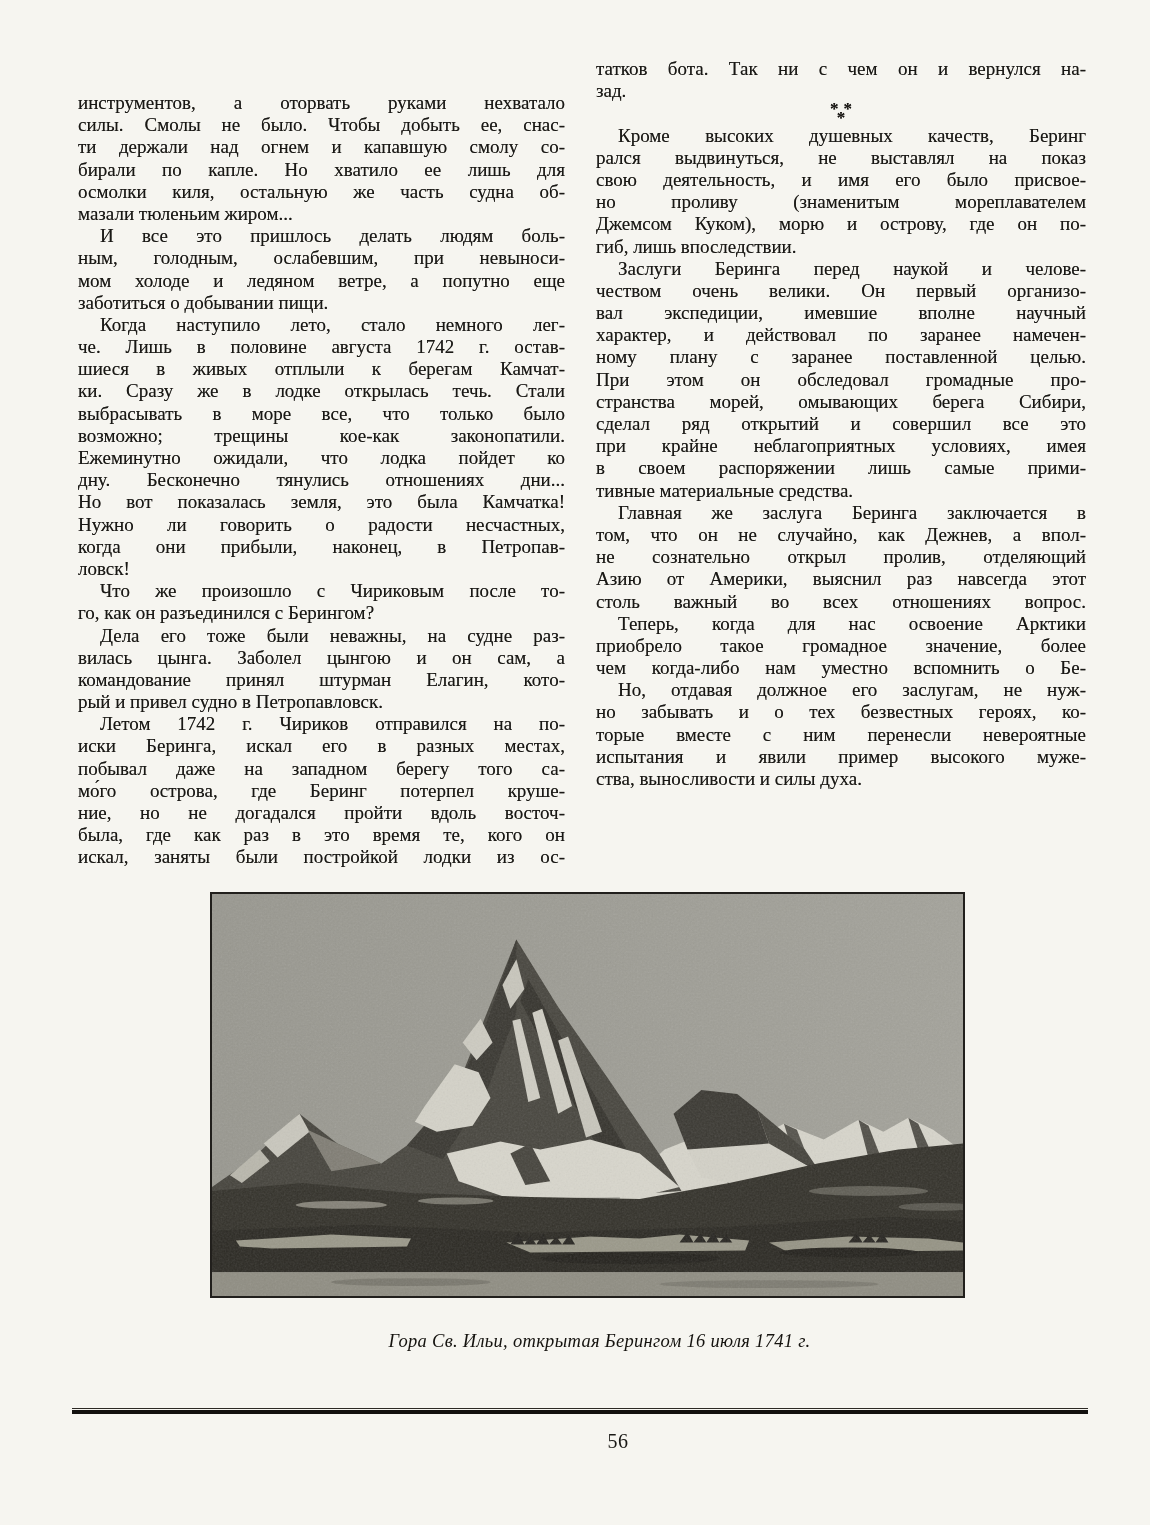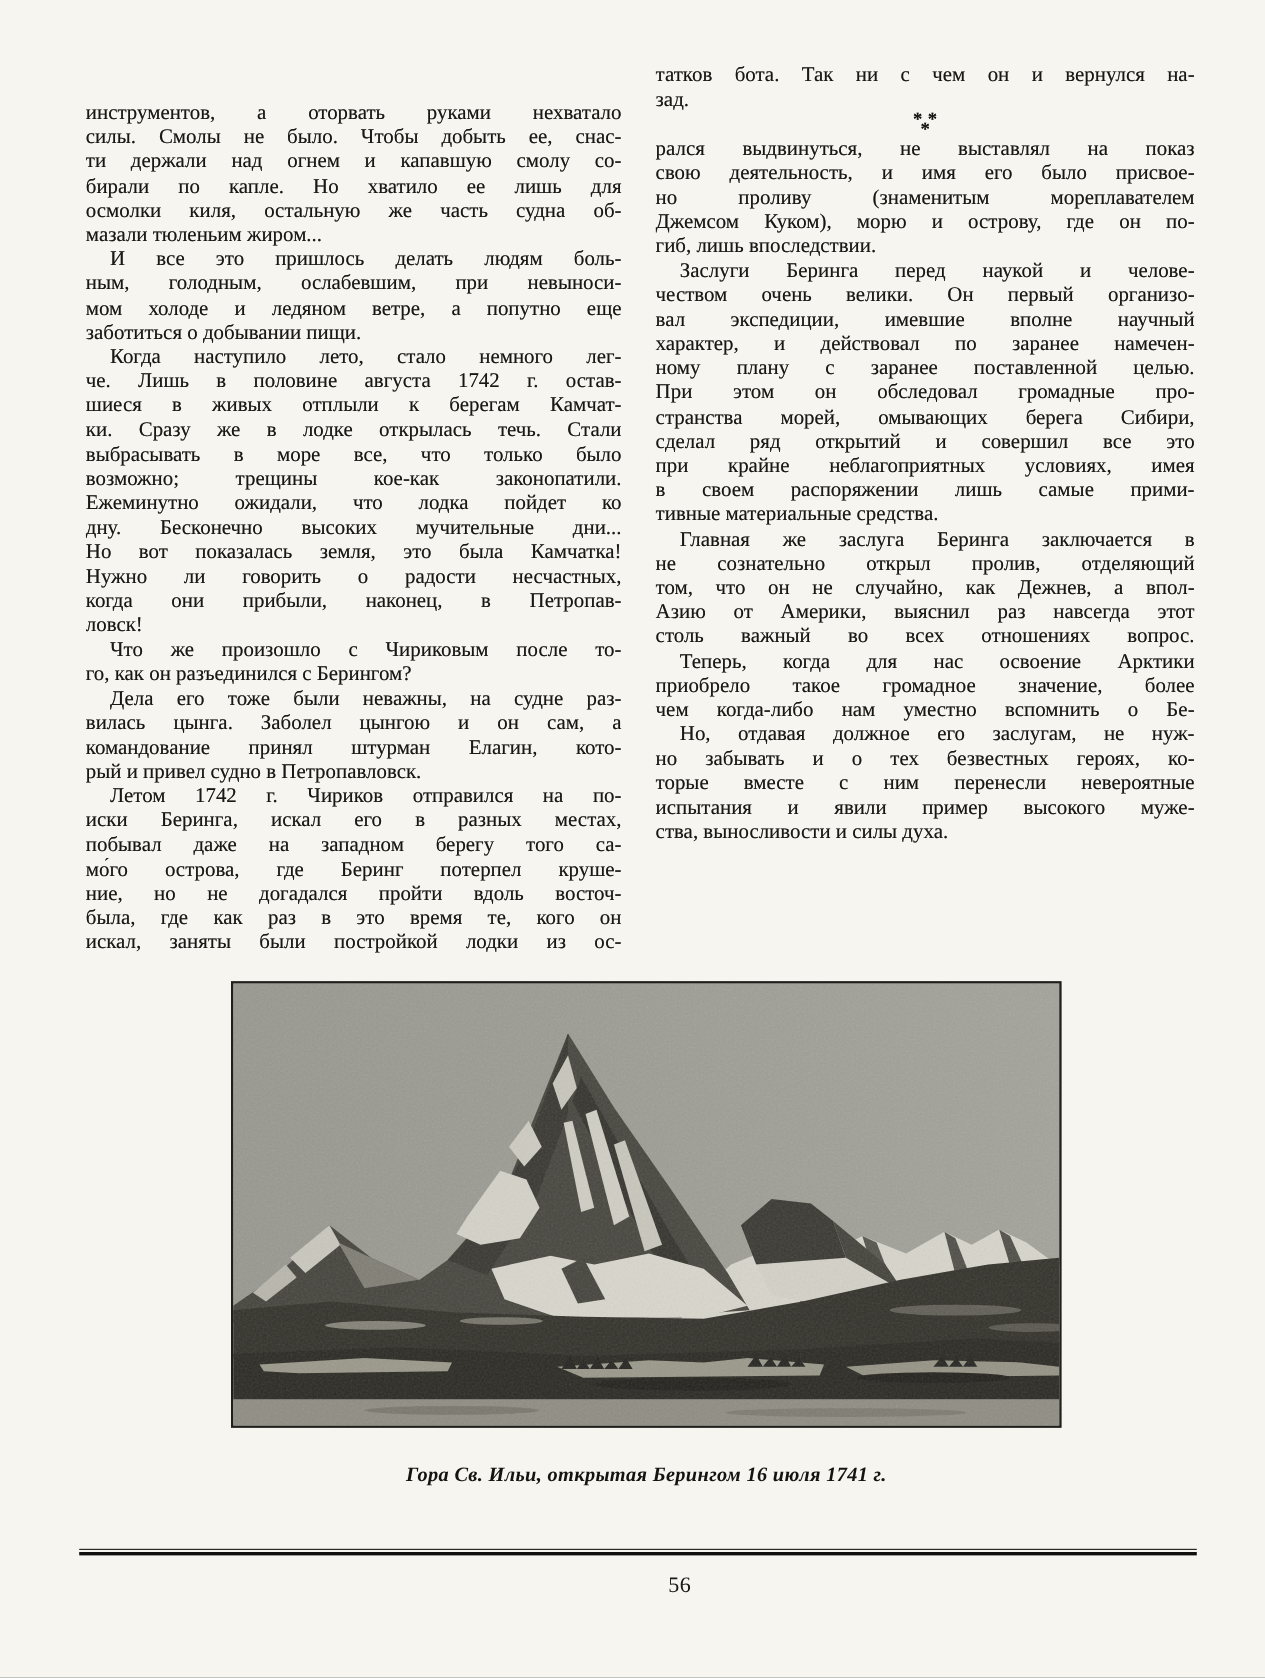--- a/index.html
+++ b/index.html
@@ -20,22 +20,22 @@
   .sepline{height:22.2px;overflow:visible;text-align:center;}
   .ast{display:block;font-weight:700;color:#14120f;}
   .ast-top{font-size:17px;line-height:13px;letter-spacing:5px;text-indent:5px;}
   .ast-bot{font-size:17px;line-height:6px;}
   #figure{
     position:absolute;left:210px;top:892px;width:755px;height:406px;
     border:2px solid #211f1c;box-sizing:border-box;background:#9a9992;
   }
   #figure svg{display:block;width:100%;height:100%;}
   #caption{
-    position:absolute;left:210px;top:1331px;width:755px;text-align:center;
-    font-size:18.5px;font-style:italic;font-weight:700;letter-spacing:.3px;color:#15130f;
+    position:absolute;left:222px;top:1331px;width:755px;text-align:center;
+    font-size:18.5px;font-style:italic;font-weight:400;letter-spacing:.3px;color:#15130f;
   }
   #footrule{
     position:absolute;left:72px;top:1408px;width:1016px;height:6px;
     background:linear-gradient(to bottom,#2b2823 0,#2b2823 1.5px,rgba(0,0,0,0) 1.5px,rgba(0,0,0,0) 2.5px,#12100e 2.5px,#12100e 6px);
   }
   #pagenum{
     position:absolute;left:0;top:1430px;width:1150px;text-align:center;
     font-size:20px;letter-spacing:.5px;color:#191815;margin-left:43px;
   }
 </style>
@@ -55,21 +55,21 @@
       <div class="tline j">ным, голодным, ослабевшим, при невыноси-</div>
       <div class="tline j">мом холоде и ледяном ветре, а попутно еще</div>
       <div class="tline">заботиться о добывании пищи.</div>
       <div class="tline j ind">Когда наступило лето, стало немного лег-</div>
       <div class="tline j">че. Лишь в половине августа 1742 г. остав-</div>
       <div class="tline j">шиеся в живых отплыли к берегам Камчат-</div>
       <div class="tline j">ки. Сразу же в лодке открылась течь. Стали</div>
       <div class="tline j">выбрасывать в море все, что только было</div>
       <div class="tline j">возможно; трещины кое-как законопатили.</div>
       <div class="tline j">Ежеминутно ожидали, что лодка пойдет ко</div>
-      <div class="tline j">дну. Бесконечно высоких мучительные дни...</div>
+      <div class="tline j">дну. Бесконечно тянулись отношениях дни...</div>
       <div class="tline j">Но вот показалась земля, это была Камчатка!</div>
       <div class="tline j">Нужно ли говорить о радости несчастных,</div>
       <div class="tline j">когда они прибыли, наконец, в Петропав-</div>
       <div class="tline">ловск!</div>
       <div class="tline j ind">Что же произошло с Чириковым после то-</div>
       <div class="tline">го, как он разъединился с Берингом?</div>
       <div class="tline j ind">Дела его тоже были неважны, на судне раз-</div>
       <div class="tline j">вилась цынга. Заболел цынгою и он сам, а</div>
       <div class="tline j">командование принял штурман Елагин, кото-</div>
       <div class="tline">рый и привел судно в Петропавловск.</div>
@@ -81,39 +81,40 @@
       <div class="tline j">была, где как раз в это время те, кого он</div>
       <div class="tline j">искал, заняты были постройкой лодки из ос-</div>
     </div>
   <div class="col" id="col-right">
       <div class="tline j">татков бота. Так ни с чем он и вернулся на-</div>
       <div class="tline">зад.</div>
       <div class="tline sepline">
         <span class="ast ast-top">**</span>
         <span class="ast ast-bot">*</span>
       </div>
+      <div class="tline j ind">Кроме высоких душевных качеств, Беринг</div>
       <div class="tline j">рался выдвинуться, не выставлял на показ</div>
       <div class="tline j">свою деятельность, и имя его было присвое-</div>
       <div class="tline j">но проливу (знаменитым мореплавателем</div>
       <div class="tline j">Джемсом Куком), морю и острову, где он по-</div>
       <div class="tline">гиб, лишь впоследствии.</div>
       <div class="tline j ind">Заслуги Беринга перед наукой и челове-</div>
       <div class="tline j">чеством очень велики. Он первый организо-</div>
       <div class="tline j">вал экспедиции, имевшие вполне научный</div>
       <div class="tline j">характер, и действовал по заранее намечен-</div>
       <div class="tline j">ному плану с заранее поставленной целью.</div>
       <div class="tline j">При этом он обследовал громадные про-</div>
       <div class="tline j">странства морей, омывающих берега Сибири,</div>
       <div class="tline j">сделал ряд открытий и совершил все это</div>
       <div class="tline j">при крайне неблагоприятных условиях, имея</div>
       <div class="tline j">в своем распоряжении лишь самые прими-</div>
       <div class="tline">тивные материальные средства.</div>
       <div class="tline j ind">Главная же заслуга Беринга заключается в</div>
+      <div class="tline j">том, что он не случайно, как Дежнев, а впол-</div>
       <div class="tline j">не сознательно открыл пролив, отделяющий</div>
-      <div class="tline j">том, что он не случайно, как Дежнев, а впол-</div>
       <div class="tline j">Азию от Америки, выяснил раз навсегда этот</div>
       <div class="tline j">столь важный во всех отношениях вопрос.</div>
       <div class="tline j ind">Теперь, когда для нас освоение Арктики</div>
       <div class="tline j">приобрело такое громадное значение, более</div>
       <div class="tline j">чем когда-либо нам уместно вспомнить о Бе-</div>
       <div class="tline j ind">Но, отдавая должное его заслугам, не нуж-</div>
       <div class="tline j">но забывать и о тех безвестных героях, ко-</div>
       <div class="tline j">торые вместе с ним перенесли невероятные</div>
       <div class="tline j">испытания и явили пример высокого муже-</div>
       <div class="tline">ства, выносливости и силы духа.</div>

